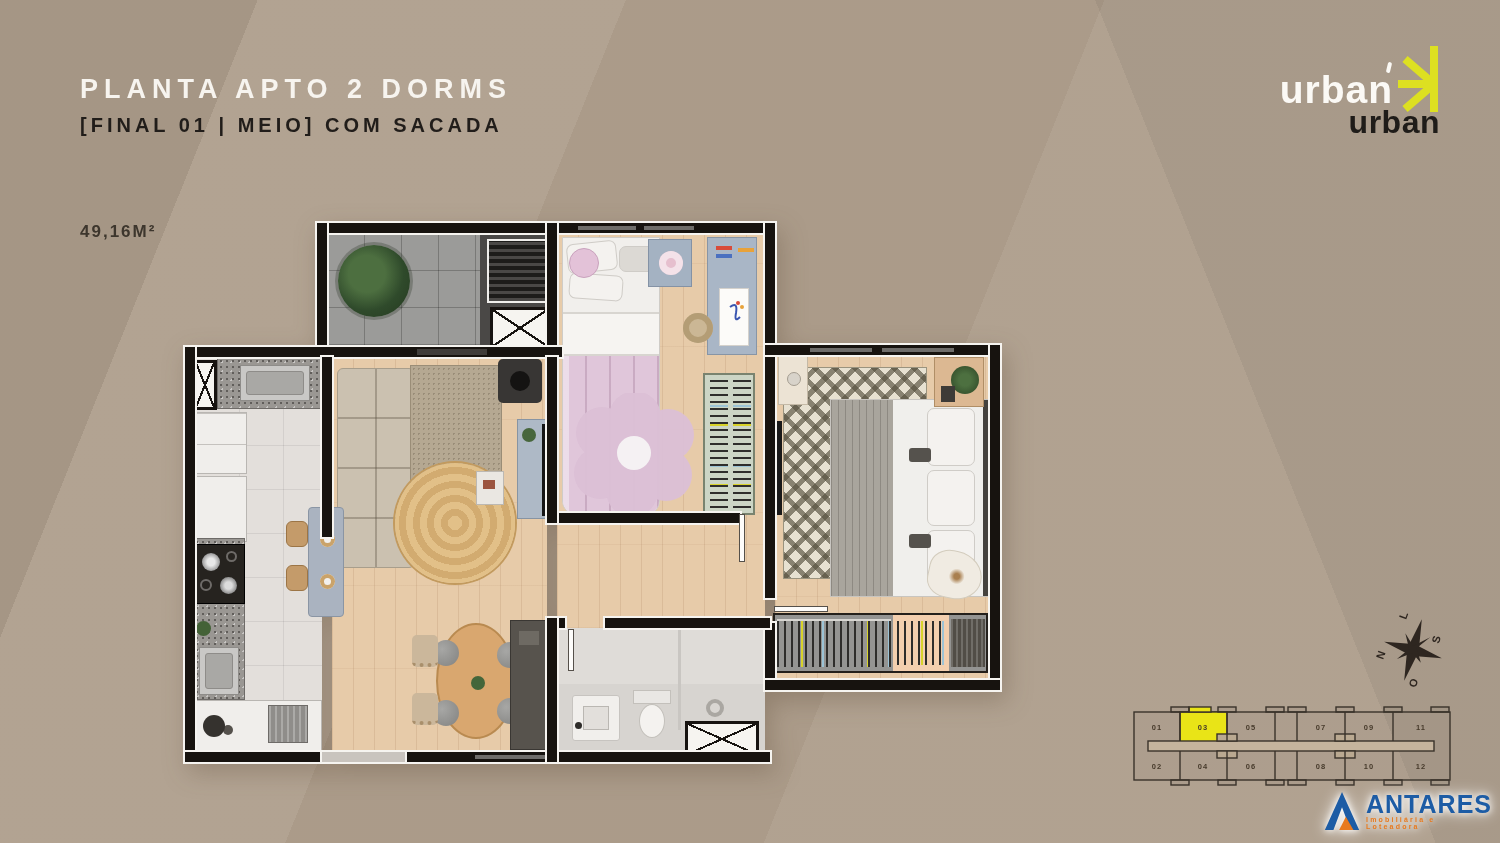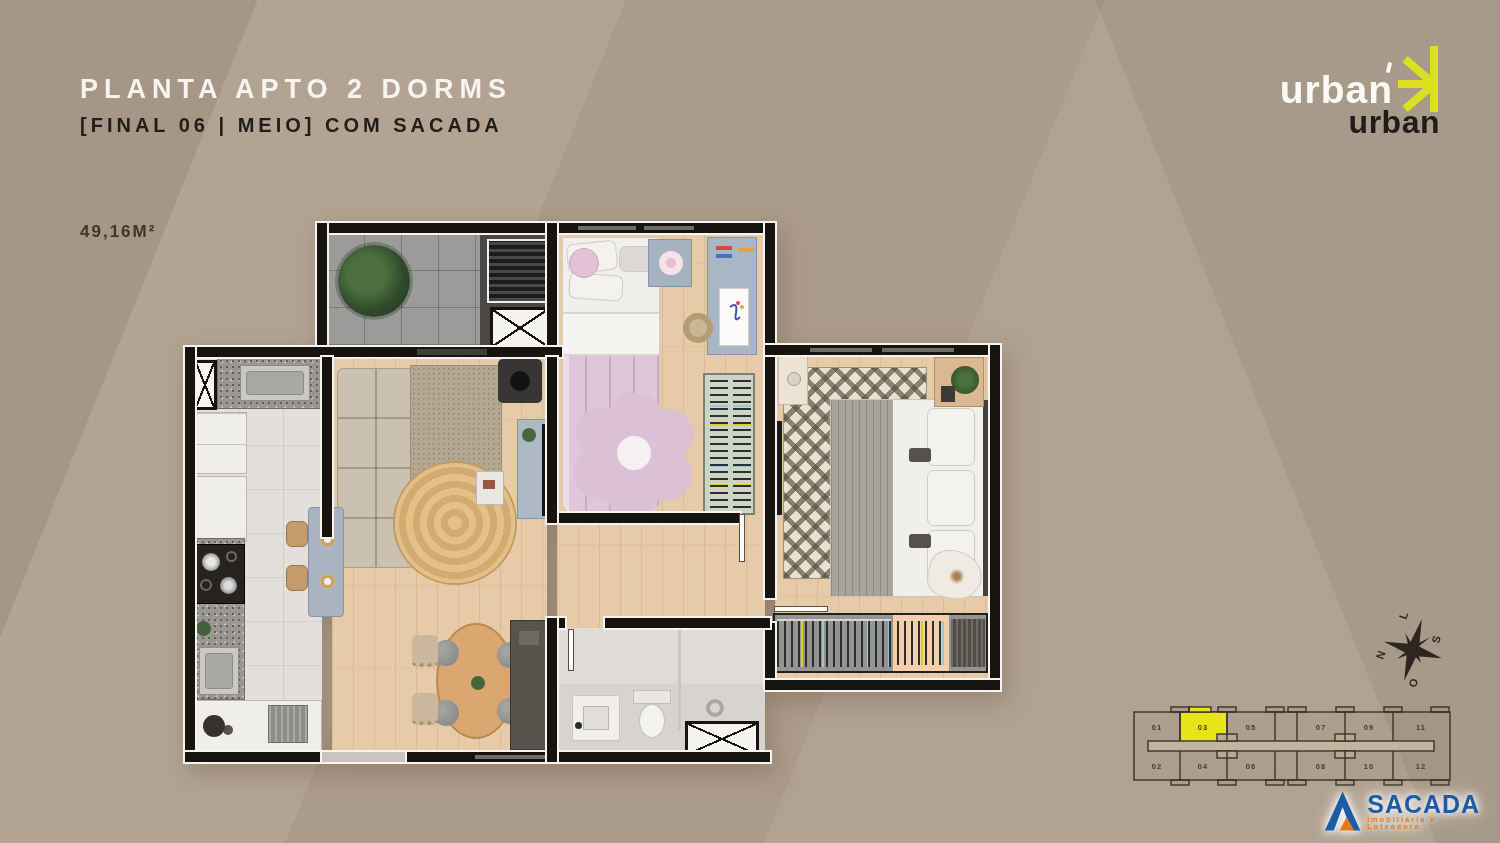--- a/index.html
+++ b/index.html
@@ -87,21 +87,21 @@
 </style>
 </head>
 <body>
 
 <div class="stage">
   <div class="wm wm1"></div>
   <div class="wm wm2"></div>
 
   <div class="hdr">
     <div class="t1">PLANTA APTO 2 DORMS</div>
-    <div class="t2">[FINAL 06 | MEIO] COM SACADA</div>
+    <div class="t2">[FINAL 01 | MEIO] COM SACADA</div>
   </div>
   <div class="area">49,16M²</div>
 
   <div class="brand">
     <svg width="58" height="72" viewBox="0 0 58 72">
       <g stroke="#dde021" stroke-width="8">
         <line x1="44" y1="40" x2="44" y2="2"></line>
         <line x1="44" y1="40" x2="44" y2="68"></line>
         <line x1="44" y1="40" x2="8" y2="40"></line>
         <line x1="44" y1="40" x2="15" y2="15"></line>
@@ -369,17 +369,17 @@
       <text x="290" y="65">12</text>
     </g>
   </svg>
 
   <div class="dev">
     <svg width="42" height="46" viewBox="0 0 42 46">
       <path d="M21,3 L39,43 L30,43 L21,19 L12,43 L3,43 Z" fill="#1d5ca5"></path>
       <path d="M25,29 L33,43 L18,43 Z" fill="#e87a1e"></path>
     </svg>
     <div class="txt">
-      <div class="nm">SACADA</div>
+      <div class="nm">ANTARES</div>
       <div class="tg">Imobiliária e Loteadora</div>
     </div>
   </div>
 </div>
 
 </body></html>

